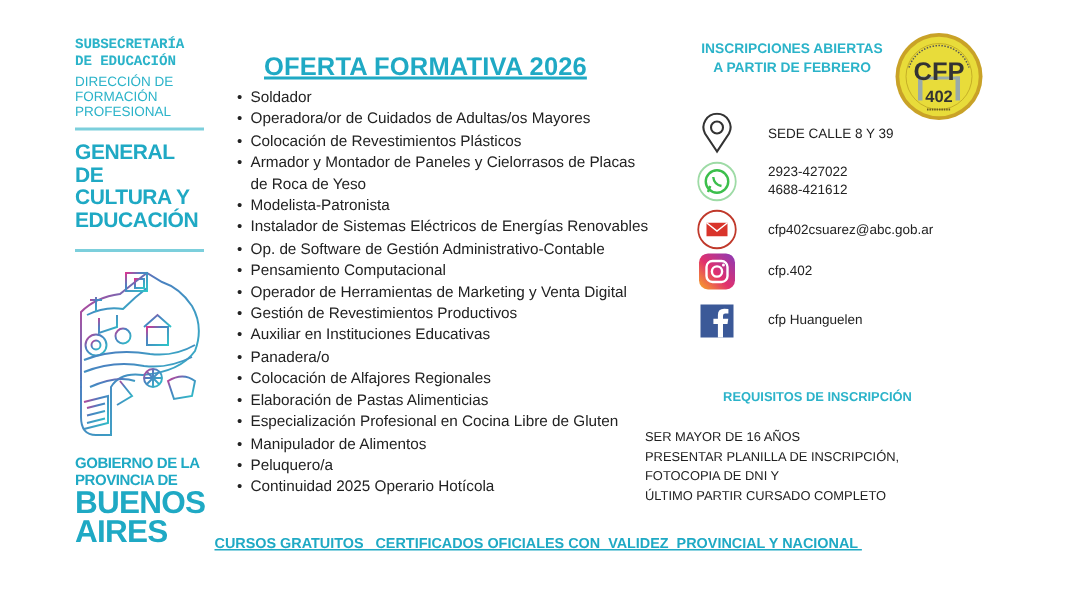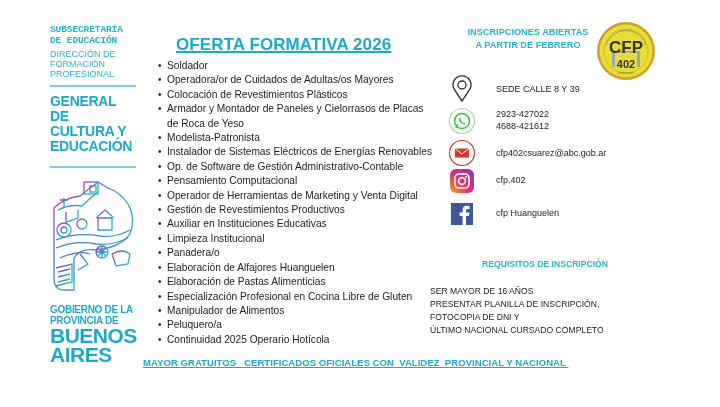--- a/index.html
+++ b/index.html
@@ -22,21 +22,21 @@
     .title { position: absolute; left: 176px; top: 19px; color: #1fa9c4; font-weight: bold; font-size: 17px; text-decoration: underline; text-decoration-thickness: 2px; letter-spacing: 0.1px; margin-top: 16px; }
     .course-list { position: absolute; left: 158px; top: 59px; width: 275px; list-style: none; }
     .course-list li { font-size: 10.2px; line-height: 14.4px; color: #222; padding-left: 9px; position: relative; white-space: nowrap; }
     .course-list li.wrap { white-space: normal; }
     .course-list li::before { content: "•"; position: absolute; left: 0; top: 0; font-size: 10px; }
     .footer { position: absolute; left: 143px; top: 357px; color: #1fa9c4; font-weight: bold; font-size: 9.6px; text-decoration: underline; white-space: pre; letter-spacing: 0px; }
 
     
     .insc { position: absolute; left: 458px; top: 26px; width: 140px; text-align: center; color: #2bb3c9; font-weight: bold; font-size: 9.2px; line-height: 13px; }
     .cfp-logo { position: absolute; left: 596px; top: 21px; width: 60px; height: 60px; }
-    .contact { position: absolute; left: 448px; display: flex; align-items: flex-end; }
+    .contact { position: absolute; left: 464px; display: flex; align-items: flex-end; }
     .contact .ico { width: 28px; height: 28px; display: flex; align-items: center; justify-content: center; }
     .contact .txt { position: absolute; left: 48px; font-size: 9px; line-height: 12px; color: #222; white-space: nowrap; }
     .req-title { position: absolute; left: 440px; top: 259px; width: 210px; text-align: center; color: #2bb3c9; font-weight: bold; font-size: 8.6px; }
     .req-body { position: absolute; left: 430px; top: 285px; width: 230px; font-size: 8.6px; line-height: 13px; color: #222; }
   </style>
 </head>
 <body>
 
 <div class="left">
   <div class="sub1">SUBSECRETARÍA DE EDUCACIÓN</div>
@@ -97,31 +97,30 @@
   <li>Operadora/or de Cuidados de Adultas/os Mayores</li>
   <li>Colocación de Revestimientos Plásticos</li>
   <li class="wrap">Armador y Montador de Paneles y Cielorrasos de Placas de Roca de Yeso</li>
   <li>Modelista-Patronista</li>
   <li>Instalador de Sistemas Eléctricos de Energías Renovables</li>
   <li>Op. de Software de Gestión Administrativo-Contable</li>
   <li>Pensamiento Computacional</li>
   <li>Operador de Herramientas de Marketing y Venta Digital</li>
   <li>Gestión de Revestimientos Productivos</li>
   <li>Auxiliar en Instituciones Educativas</li>
-  <li>Limpieza Institucional</li>
   <li>Panadera/o</li>
-  <li>Elaboración de Alfajores Huanguelen</li>
+  <li>Colocación de Alfajores Regionales</li>
   <li>Elaboración de Pastas Alimenticias</li>
   <li>Especialización Profesional en Cocina Libre de Gluten</li>
   <li>Manipulador de Alimentos</li>
   <li>Peluquero/a</li>
   <li>Continuidad 2025 Operario Hotícola</li>
 </ul>
 
-<div class="footer">MAYOR GRATUITOS   CERTIFICADOS OFICIALES CON  VALIDEZ  PROVINCIAL Y NACIONAL </div>
+<div class="footer">CURSOS GRATUITOS   CERTIFICADOS OFICIALES CON  VALIDEZ  PROVINCIAL Y NACIONAL </div>
 
 <div class="insc">
   <div>INSCRIPCIONES ABIERTAS</div>
   <div>A PARTIR DE FEBRERO</div>
 </div>
 
 <svg class="cfp-logo" viewBox="0 0 60 60">
   <circle cx="30" cy="30" r="29" fill="#c9a227"></circle>
   <circle cx="30" cy="30" r="26.5" fill="#e8dc3a"></circle>
   <circle cx="30" cy="30" r="22" fill="none" stroke="#b9a020" stroke-width="0.5"></circle>
@@ -197,14 +196,14 @@
       </svg>
   </span>
   <span class="txt" style="top:7px;">cfp Huanguelen</span>
 </div>
 
 <div class="req-title">REQUISITOS DE INSCRIPCIÓN</div>
 <div class="req-body">
   <div>SER MAYOR DE 16 AÑOS</div>
   <div>PRESENTAR PLANILLA DE INSCRIPCIÓN,</div>
   <div>FOTOCOPIA DE DNI Y</div>
-  <div>ÚLTIMO NACIONAL CURSADO COMPLETO</div>
+  <div>ÚLTIMO PARTIR CURSADO COMPLETO</div>
 </div>
 
 </body></html>

